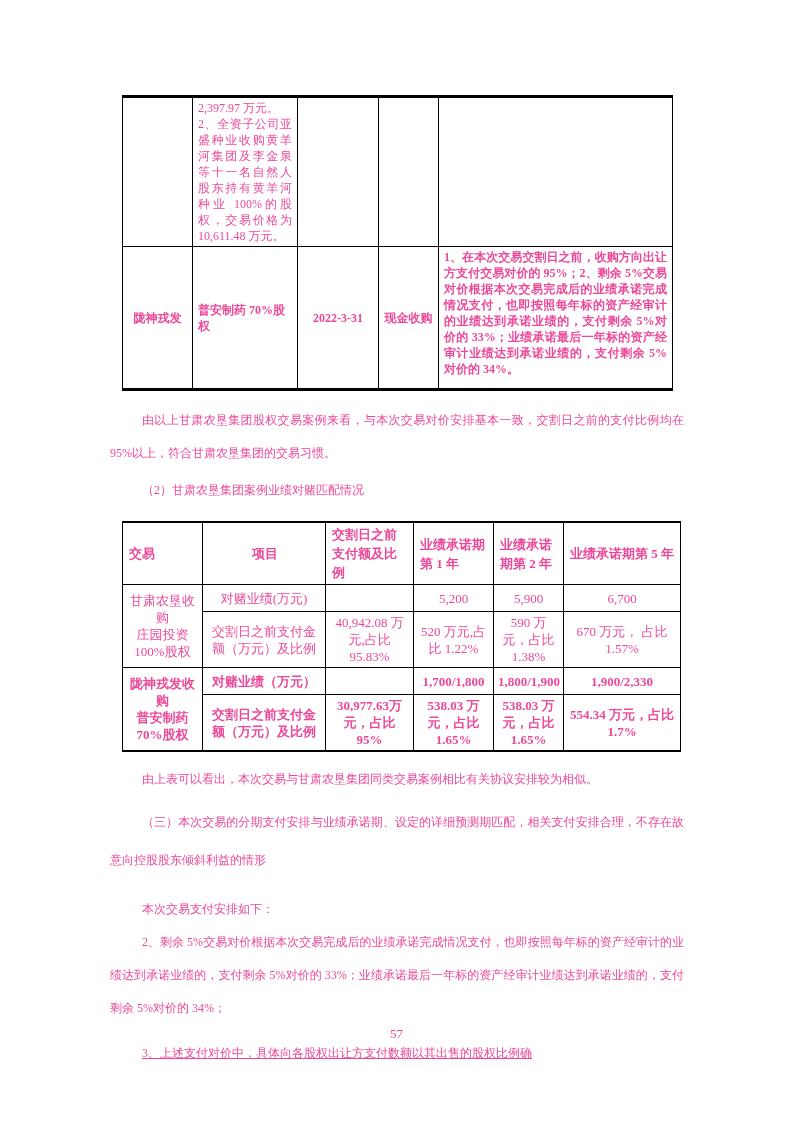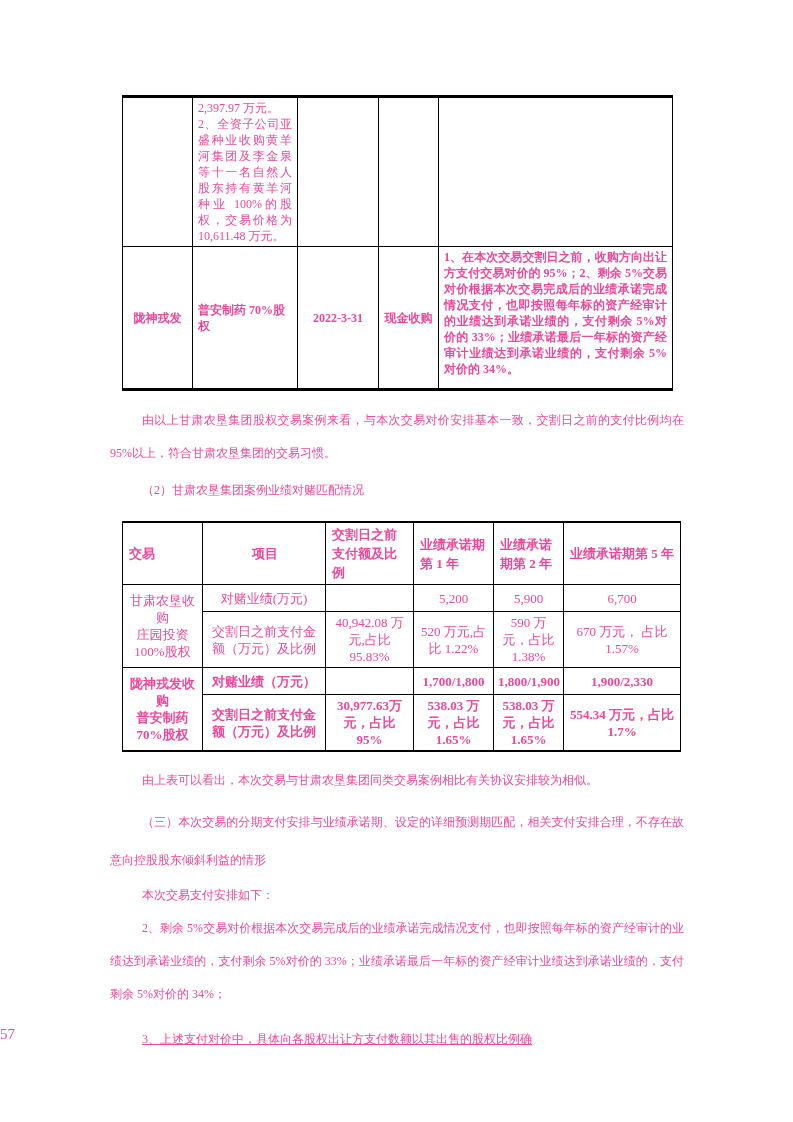--- a/index.html
+++ b/index.html
@@ -46,30 +46,30 @@
   .t2 .pre { white-space:pre-line; }
   .t2 .bold { font-weight:bold;margin-top:24px; }
 
   
   .para {
     font-size:12px; line-height:33px; text-align:justify;
     text-indent:32px;
   }
   .p1 { margin-top:13px; }
   .h2 { margin-top:4px; }
-  .p2 { margin-top:12px; }
+  .p2 { margin-top:12px;font-family:Liberation Mono, monospace; }
   .h3 { margin-top:6px; font-weight:normal; line-height:38px; }
-  .p3 { margin-top:0px; }
+  .p3 { margin-top:14px; }
   .p4 { margin-top:4px; }
   .p5 { margin-top:0; }
   .p6 { margin-top:12px;text-decoration:underline; }
 
   .page-number {
     position:absolute; left:0; right:0; top:1026px;
-    font-size:15px;
+    text-align:center; font-size:13px;
   }
 </style>
 </head>
 <body>
 
 <div class="page">
   <div class="content">
 
     <table class="t1">
       <colgroup>

